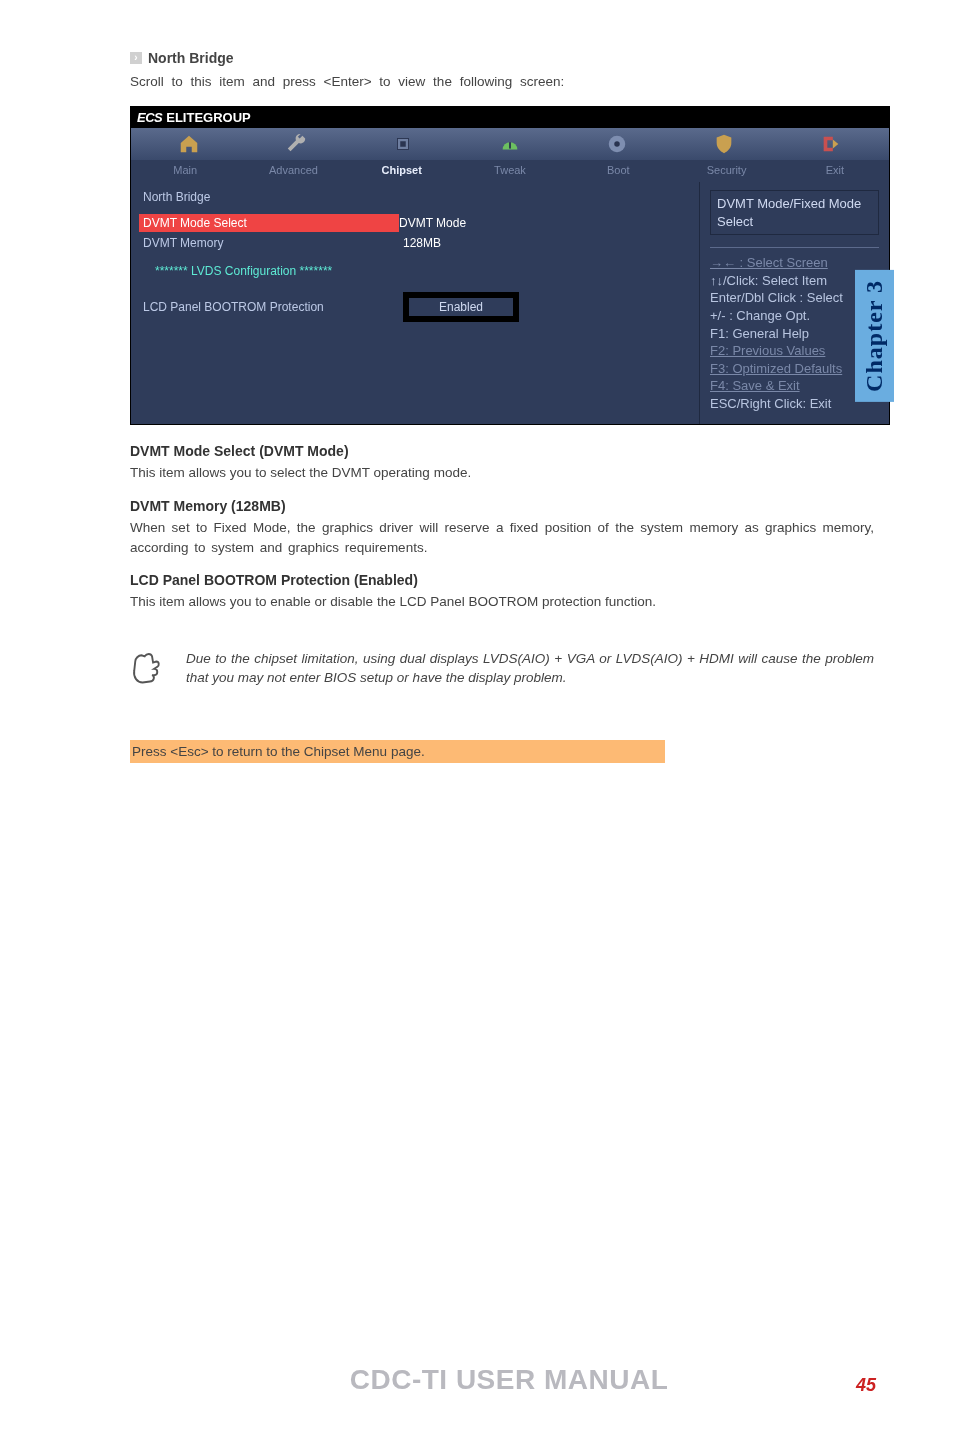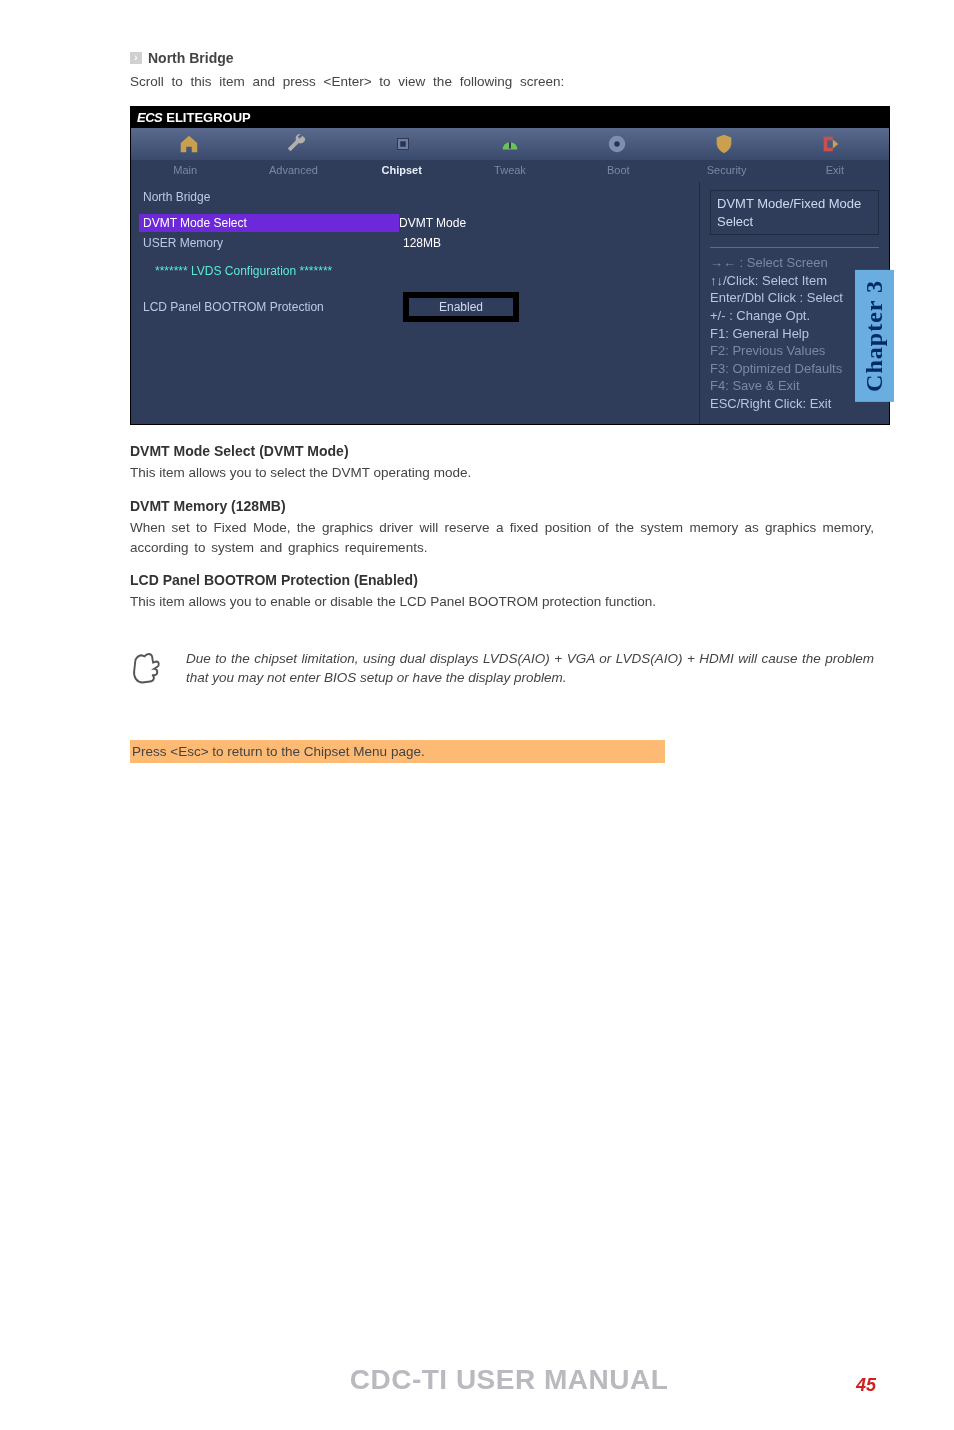--- a/index.html
+++ b/index.html
@@ -124,36 +124,36 @@
     padding: 4px 6px;
     color: #cfd9f0;
     margin-bottom: 8px;
   }
   .bios-right-hr {
     border: none;
     border-top: 1px solid #5c6a8c;
     margin: 4px 0 6px 0;
   }
   .bios-keys { color: #b8c5e0; }
-  .bios-key-dim { color: #7a88a8; }
+  .bios-key-dim { color: #7a88a8; text-decoration: underline; }
   .bios-header {
     color: #bcc9e6;
     font-size: 12px;
     margin-bottom: 10px;
   }
   .bios-row {
     display: flex;
     align-items: center;
     margin-bottom: 4px;
     font-size: 12px;
   }
   .bios-row .k { width: 260px; }
   .bios-row .v { color: #ffffff; }
   .bios-row.highlight .k {
-    background: #6d28d9;
+    background: #ef4444;
     color: #fff;
     padding: 2px 4px;
     margin-left: -4px;
     width: 260px;
   }
   .bios-row.highlight .v { color: #fff; }
   .bios-lvds {
     color: #5eead4;
     margin: 14px 0 14px 12px;
     font-size: 12px;
@@ -322,21 +322,21 @@
       <div class="bios-tab">Exit</div>
     </div>
     <div class="bios-body">
       <div class="bios-left">
         <div class="bios-header">North Bridge</div>
         <div class="bios-row highlight">
           <span class="k">DVMT Mode Select</span>
           <span class="v">DVMT Mode</span>
         </div>
         <div class="bios-row">
-          <span class="k">USER Memory</span>
+          <span class="k">DVMT Memory</span>
           <span class="v">128MB</span>
         </div>
         <div class="bios-lvds">*******  LVDS Configuration  *******</div>
         <div class="bios-row">
           <span class="k">LCD Panel BOOTROM Protection</span>
           <span class="bios-valbox">Enabled</span>
         </div>
       </div>
       <div class="bios-right">
         <div class="bios-right-desc">

